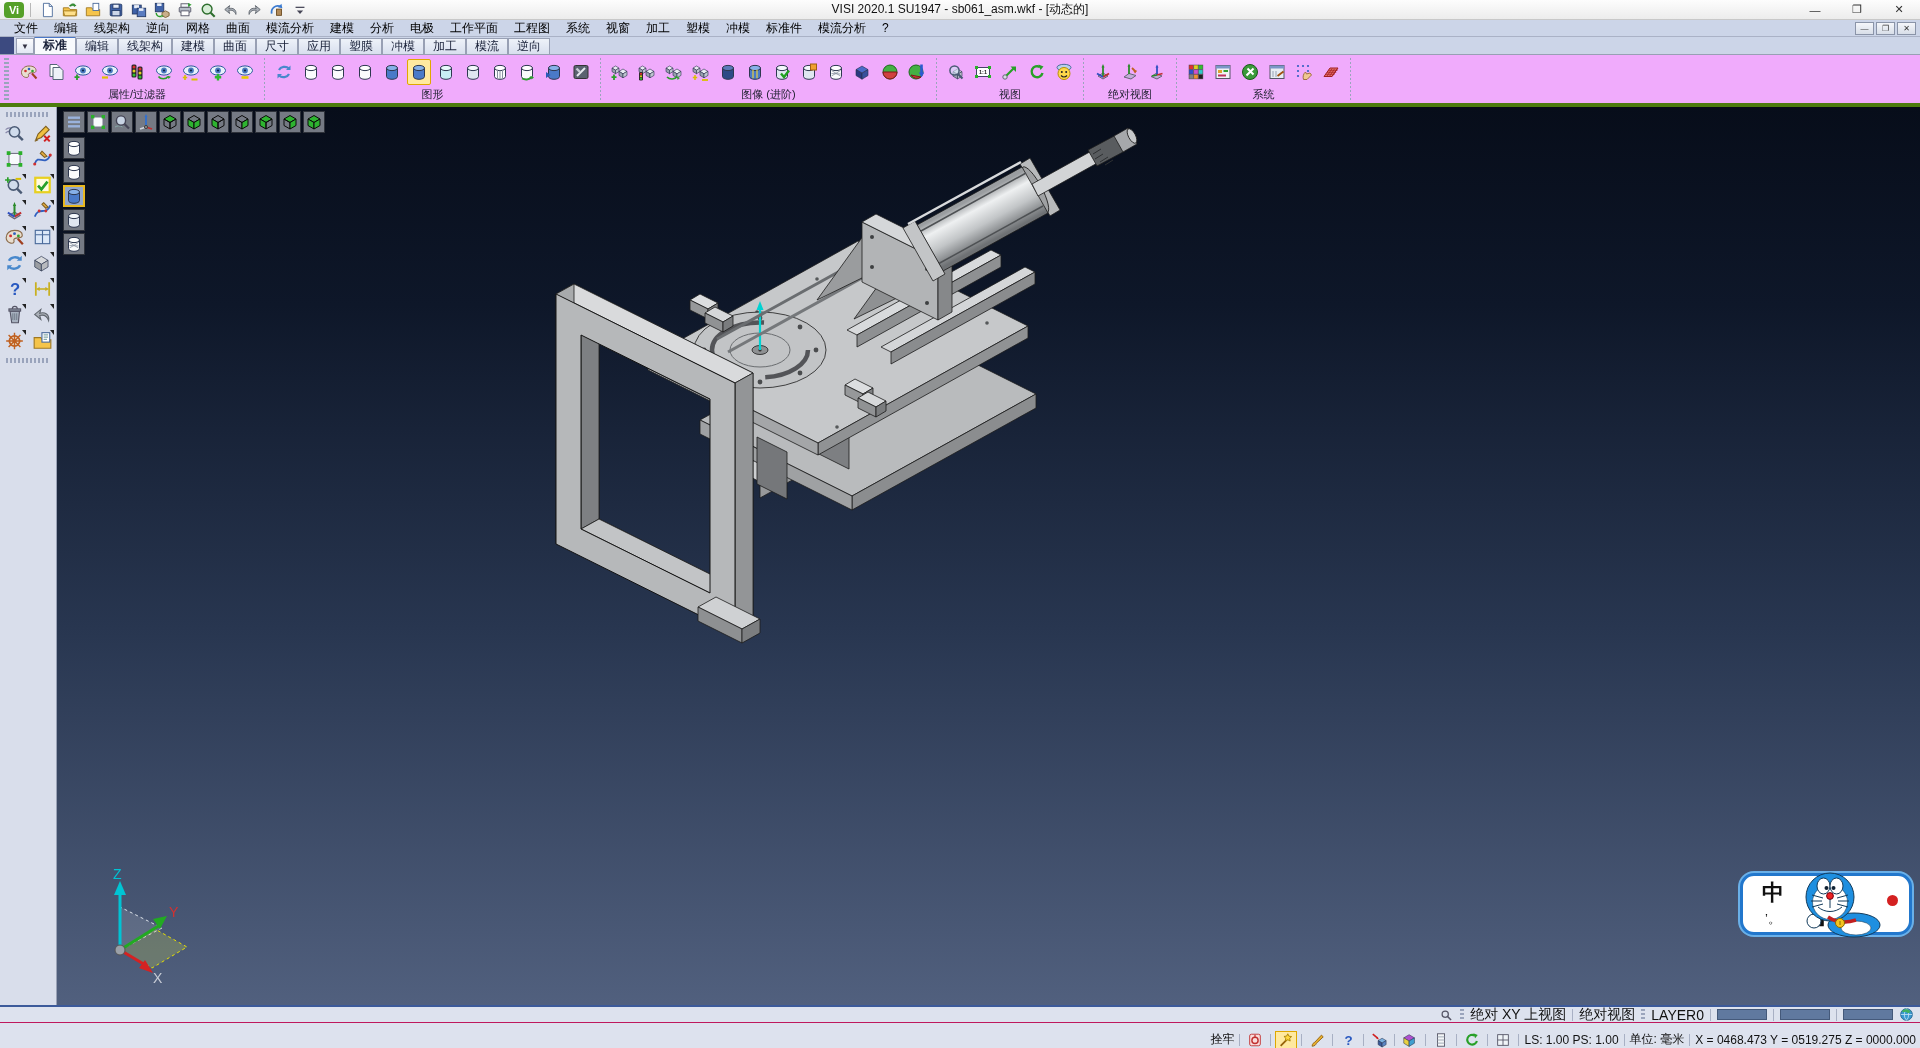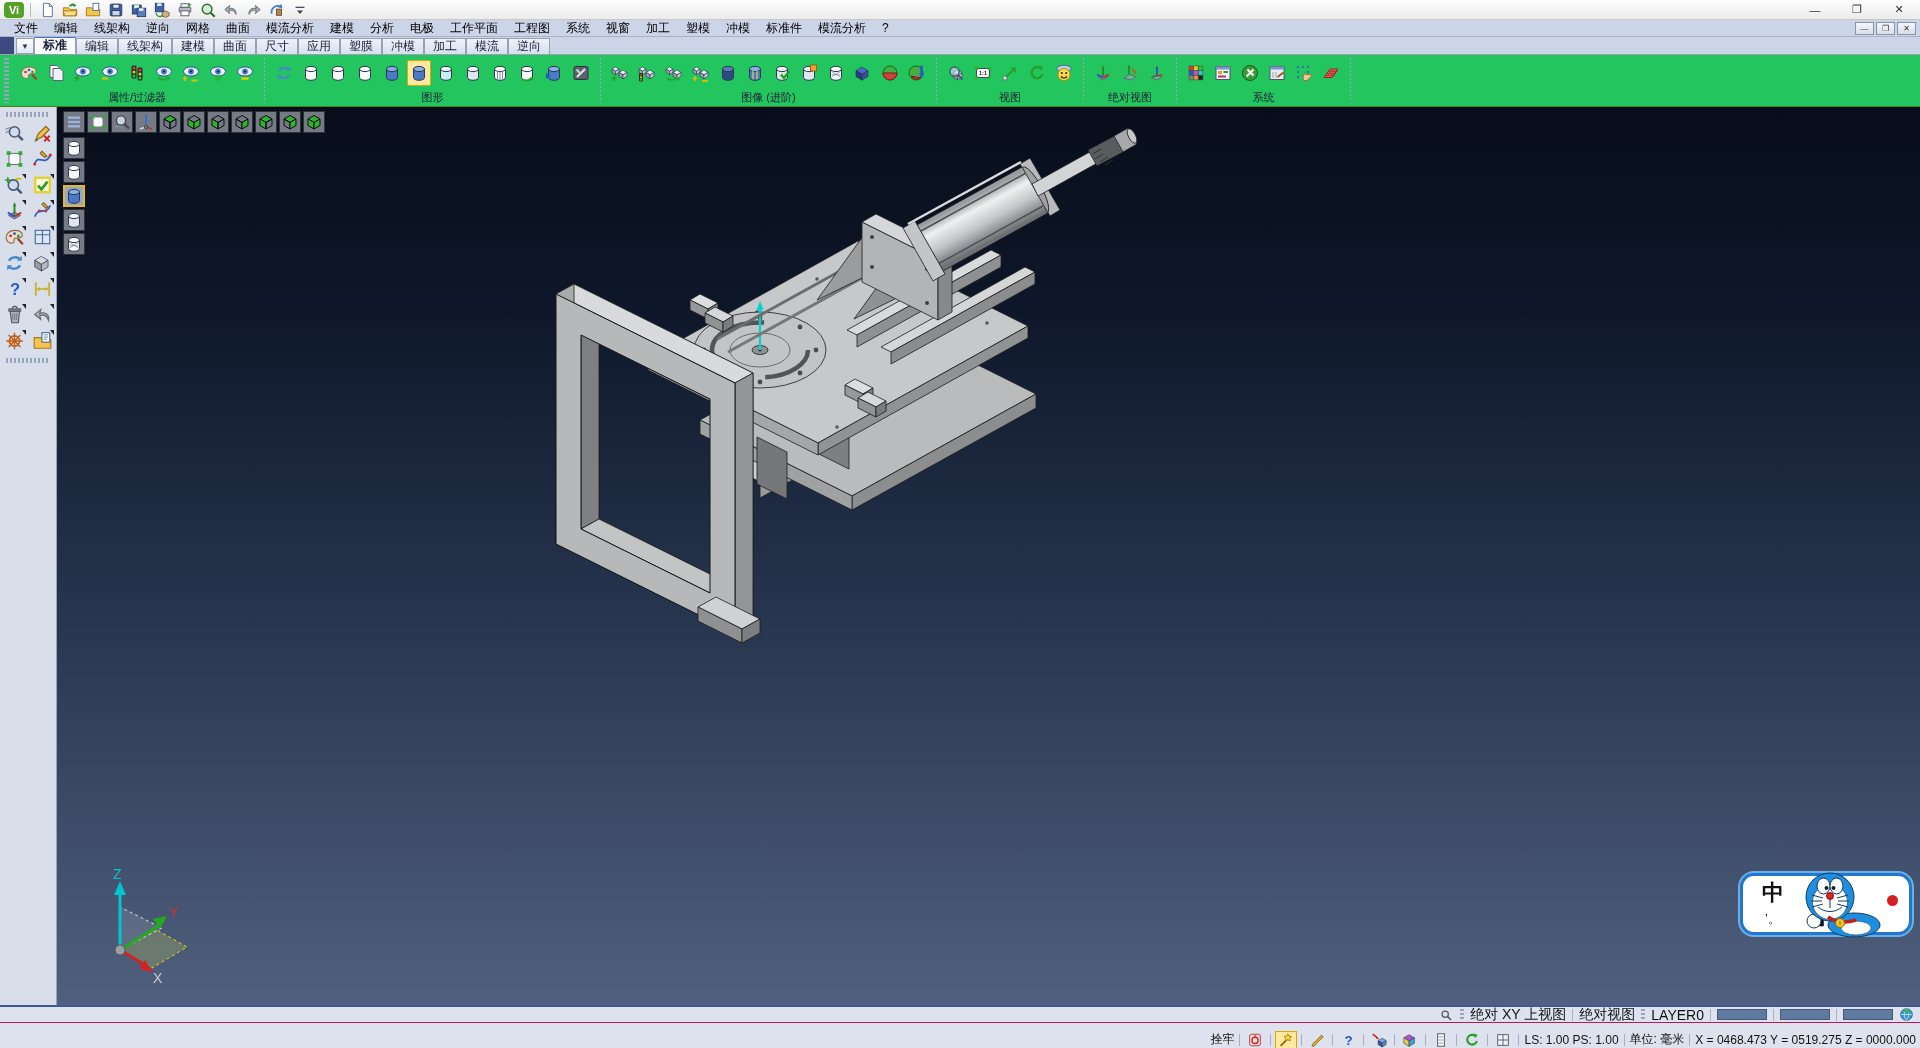--- a/index.html
+++ b/index.html
@@ -23,21 +23,21 @@
   .mdi-btn{width:19px;height:13px;border:1px solid #8a94a8;background:linear-gradient(#f4f6fa,#d8dee8);font-size:8px;line-height:11px;text-align:center;color:#333}
 
   
   .tabrow{height:18px;background:#ccd5e8;display:flex;align-items:flex-end;border-bottom:1px solid #98a0b4}
   .dock-corner{width:14px;height:18px;background:#3c4a80}
   .tab-drop{width:18px;height:16px;background:linear-gradient(#fbfcfe,#e2e8f4);border:1px solid #98a0b4;font-size:8px;text-align:center;line-height:15px;color:#334;margin-left:2px}
   .tab{height:16px;padding:0 8px;font-size:12px;line-height:15px;border:1px solid #98a0b4;border-bottom:none;background:linear-gradient(#eef2f9,#d8dfee);color:#182038;white-space:nowrap}
   .tab.active{background:#f8fafd;font-weight:bold;border-top:2px solid #4a78c8;height:18px}
 
   
-  .ribbon{height:52px;background:#22c55e;display:flex;align-items:stretch;border-bottom:1px solid #4d7c0f;padding-left:2px}
+  .ribbon{height:52px;background:#f0abfc;display:flex;align-items:stretch;border-bottom:4px solid #4d7c0f;padding-left:2px}
   .rib-handle{width:5px;margin:3px 2px;background:repeating-linear-gradient(#9aa4bc 0 2px,transparent 2px 4px)}
   .rib-group{display:flex;flex-direction:column;align-items:center;padding:1px 6px 0}
   .rib-icons{display:flex;align-items:center;gap:3px;height:36px}
   .rib-btn{width:24px;height:26px;padding:2px;border-radius:2px;border:1px solid transparent}
   .rib-btn.selected{background:#ffe9a0;border:1px solid #dfa800}
   .rib-label{font-size:11px;color:#223;padding-bottom:1px}
   .rib-sep{width:1px;margin:3px 1px;background:repeating-linear-gradient(#9aa4bc 0 2px,transparent 2px 4px)}
 
   
   .main{display:flex;height:898px}
@@ -73,20 +73,21 @@
   .status2 .right{margin-left:auto;display:flex;align-items:center;gap:5px;padding-right:4px}
   .st-btn{width:20px;height:16px;padding:0 1px}
   .st-btn.selected{background:#ffe9a0;outline:1px solid #dfa800}
   .sliver{height:8px;background:linear-gradient(90deg,#2e2a24,#3a352c 40%,#2e2a24);position:relative}
   .sliver .blk{position:absolute;left:263px;top:0;width:26px;height:8px;background:#8e887b}
 </style>
 </head>
 <body>
 
 <div class="titlebar">
+  <div class="title-text">VISI 2020.1 SU1947 - sb061_asm.wkf - [动态的]</div>
   <div class="qa" id="qa">
     <div class="vi-logo">Vi</div>
     <div class="qa-sep"></div>
   <div class="qa-btn">
         <svg viewBox="0 0 18 18" width="100%" height="100%">
           <path d="M5 1.5h6.5L15 5v11.5H5z" fill="#fff" stroke="#4a6a9a"></path>
           <path d="M11.5 1.5V5H15" fill="none" stroke="#4a6a9a"></path>
         </svg>
       </div>
       <div class="qa-btn">

